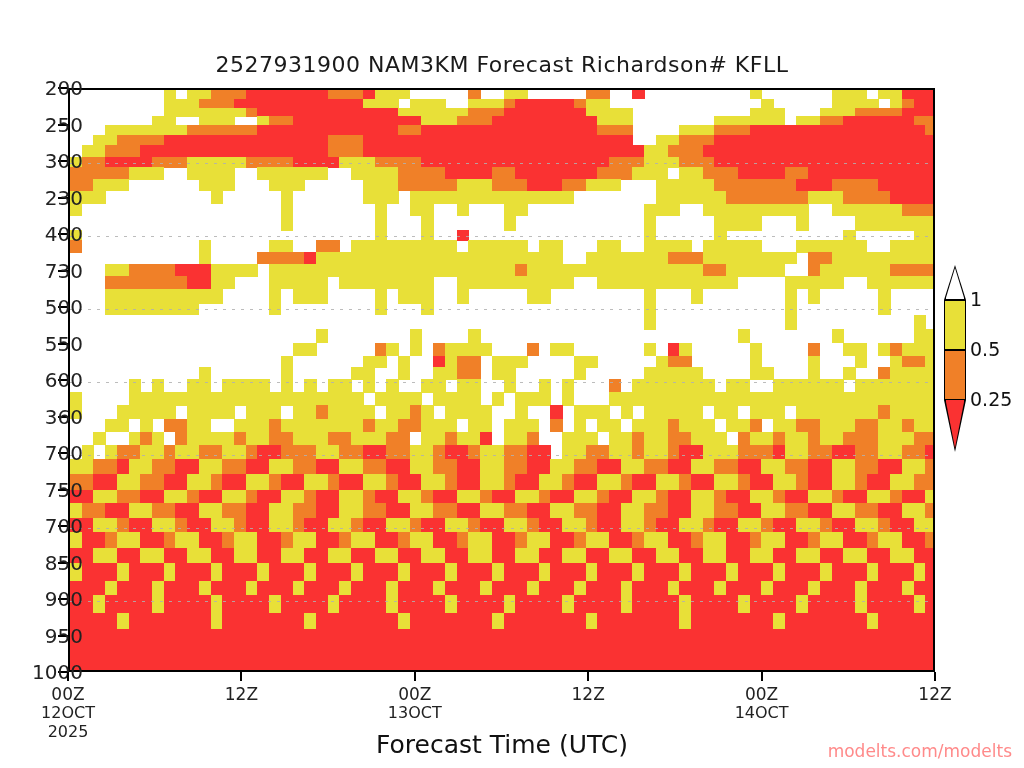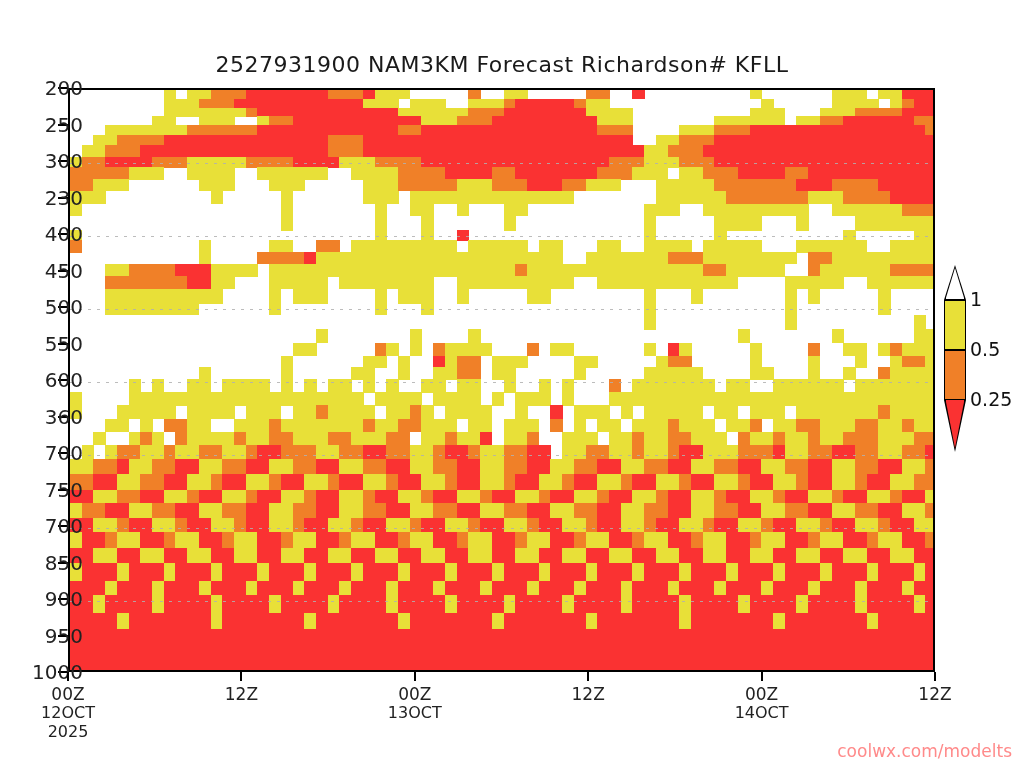--- a/index.html
+++ b/index.html
@@ -933,21 +933,21 @@
       <div class="ytick" style="top: 78px;">200</div>
       <div class="ytickmark" style="top: 123.5px;"></div>
       <div class="ytick" style="top: 114.5px;">250</div>
       <div class="ytickmark" style="top: 160px;"></div>
       <div class="ytick" style="top: 151px;">300</div>
       <div class="ytickmark" style="top: 196.5px;"></div>
       <div class="ytick" style="top: 187.5px;">230</div>
       <div class="ytickmark" style="top: 233px;"></div>
       <div class="ytick" style="top: 224px;">400</div>
       <div class="ytickmark" style="top: 269.5px;"></div>
-      <div class="ytick" style="top: 260.5px;">450</div>
+      <div class="ytick" style="top: 260.5px;">730</div>
       <div class="ytickmark" style="top: 306px;"></div>
       <div class="ytick" style="top: 297px;">500</div>
       <div class="ytickmark" style="top: 342.5px;"></div>
       <div class="ytick" style="top: 333.5px;">550</div>
       <div class="ytickmark" style="top: 379px;"></div>
       <div class="ytick" style="top: 370px;">600</div>
       <div class="ytickmark" style="top: 415.5px;"></div>
       <div class="ytick" style="top: 406.5px;">360</div>
       <div class="ytickmark" style="top: 452px;"></div>
       <div class="ytick" style="top: 443px;">700</div>
@@ -972,21 +972,22 @@
       <div class="xtickmark" style="left: 413.8px;"></div>
       <div class="xtick" style="left: 368.8px; width: 92px;"><span>00Z</span><span class="l2">13OCT</span></div>
       <div class="xtickmark" style="left: 587.2px;"></div>
       <div class="xtick" style="left: 542.2px; width: 92px;"><span>12Z</span></div>
       <div class="xtickmark" style="left: 760.6px;"></div>
       <div class="xtick" style="left: 715.6px; width: 92px;"><span>00Z</span><span class="l2">14OCT</span></div>
       <div class="xtickmark" style="left: 934px;"></div>
       <div class="xtick" style="left: 889px; width: 92px;"><span>12Z</span></div>
     </div>
 
-  <div class="watermark">coolwx.com/modelts</div>
+  <div class="xaxis-title">Forecast Time (UTC)</div>
+  <div class="watermark">modelts.com/modelts</div>
 
   <div class="cbar-wrap">
     <div id="cbar">
         <div style="position: absolute; left: 0px; top: -35px; width: 22px; height: 35px; clip-path: polygon(50% 0px, 100% 100%, 0px 100%); background: rgb(0, 0, 0);"></div>
         <div style="position: absolute; left: 1.6px; top: -32px; width: 18.8px; height: 31px; clip-path: polygon(50% 0px, 100% 100%, 0px 100%); background: rgb(255, 255, 255);"></div>
         <div class="cbar-seg" style="top: 0px; height: 50px; background: rgb(232, 224, 56);"></div>
         <div class="cbar-seg" style="top: 50px; height: 50px; background: rgb(240, 128, 40);"></div>
         <div style="position: absolute; left: 0px; top: 100px; width: 22px; height: 52px; clip-path: polygon(0px 0px, 100% 0px, 50% 100%); background: rgb(0, 0, 0);"></div>
         <div style="position: absolute; left: 1.6px; top: 100px; width: 18.8px; height: 48px; clip-path: polygon(0px 0px, 100% 0px, 50% 100%); background: rgb(250, 50, 50);"></div>
         <div class="cbar-label" style="top: -10px;">1</div>

